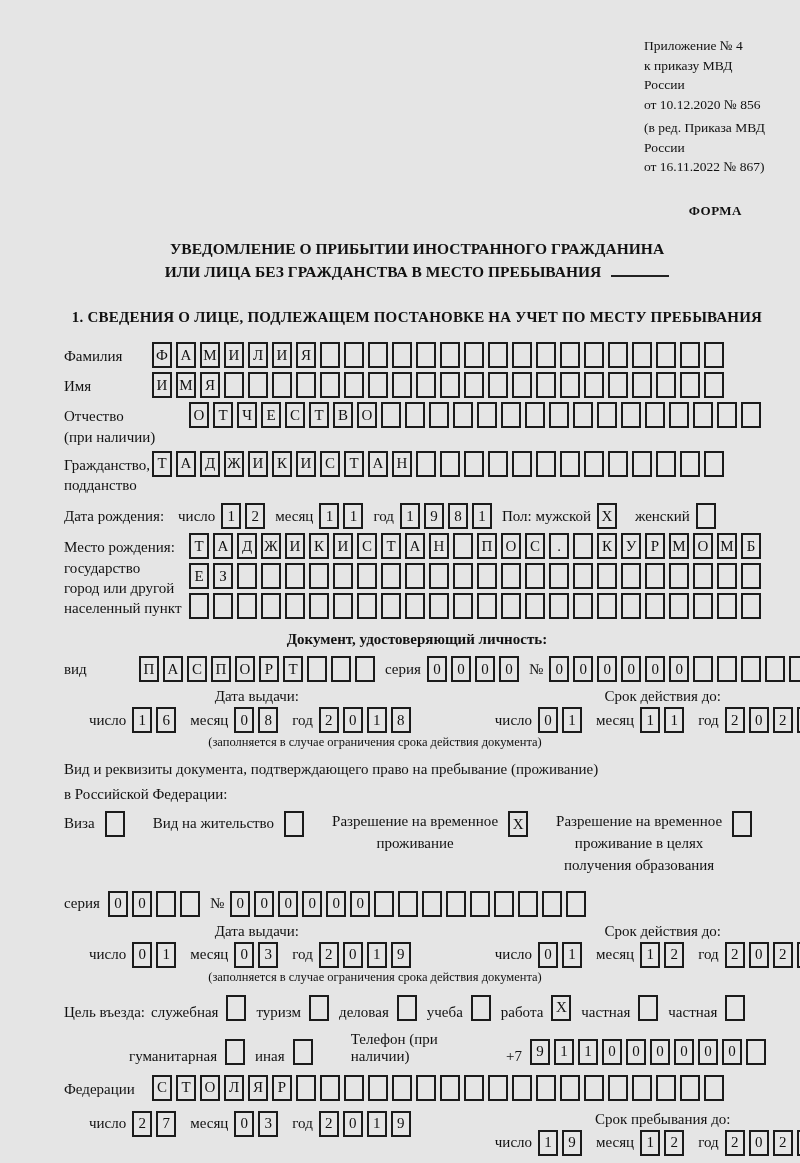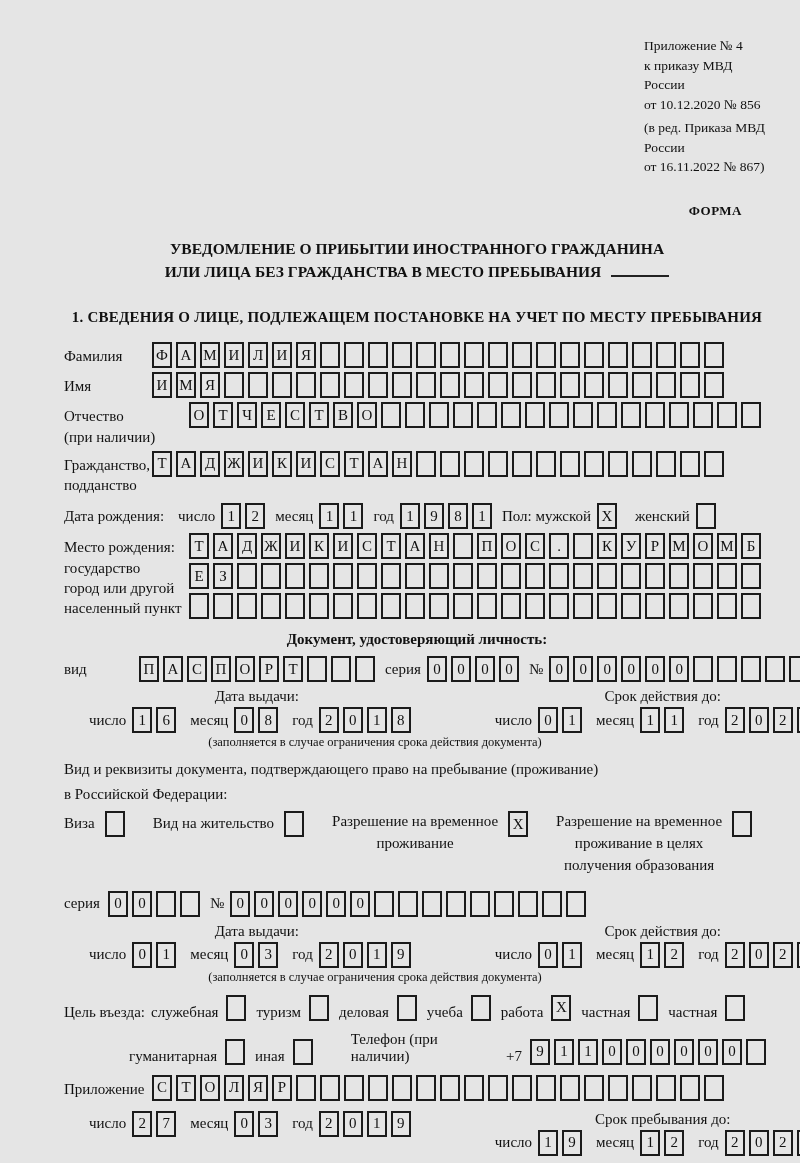--- a/index.html
+++ b/index.html
@@ -522,21 +522,21 @@
         <span class="cell">0</span>
         <span class="cell">0</span>
         <span class="cell">0</span>
         <span class="cell">0</span>
         <span class="cell">0</span>
         <span class="cell"></span>
       </span>
   </div>
 
   <div class="frow" style="margin-top:10px;">
-    <div class="flabel w88">Приложение</div>
+    <div class="flabel w88">Федерации</div>
     <div class="cells">
         <span class="cell">С</span>
         <span class="cell">Т</span>
         <span class="cell">О</span>
         <span class="cell">Л</span>
         <span class="cell">Я</span>
         <span class="cell">Р</span>
         <span class="cell"></span>
         <span class="cell"></span>
         <span class="cell"></span>

